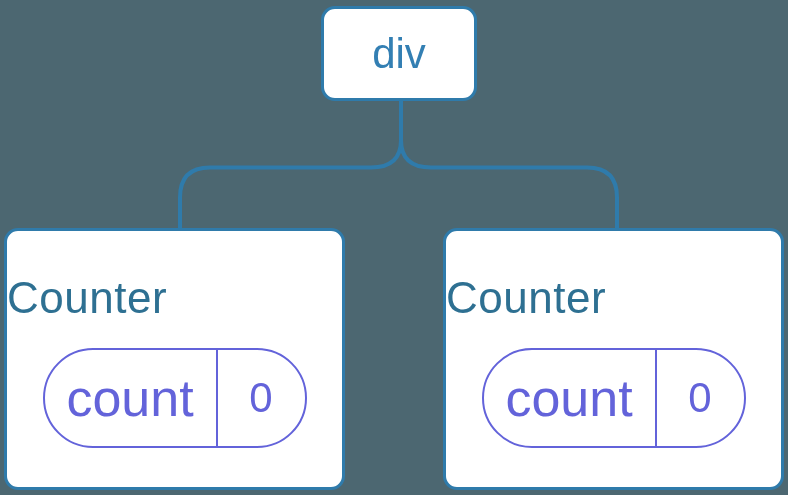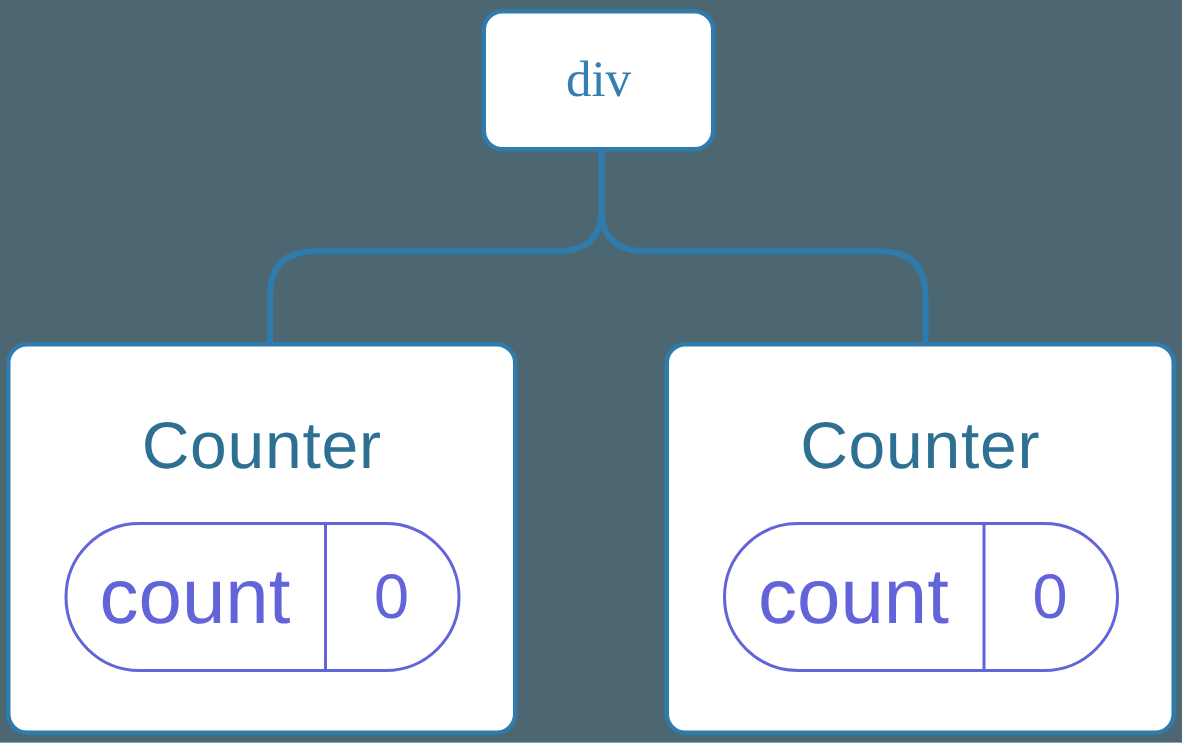--- a/index.html
+++ b/index.html
@@ -34,35 +34,33 @@
   .root-node {
     left: 321px;
     top: 6px;
     width: 156px;
     height: 95px;
     display: flex;
     align-items: center;
     justify-content: center;
   }
   .root-label {
-    font-size: 34px;
+    font-size: 42px;
     font-weight: 500;
     color: var(--root-label-color, #337FB3);
-    font-family: Liberation Serif, serif;
   }
   .child-node {
     top: 228px;
     width: 341px;
     height: 262px;
   }
   .child-left  { left: 4px; }
   .child-right { left: 443px; }
   .child-title {
     margin-top: 42px;
-    text-align: center;
     font-size: 44px;
     font-weight: 500;
     letter-spacing: 0.5px;
     color: var(--component-label-color, #2E7092);
   }
   .state-pill {
     position: absolute;
     left: 50%;
     transform: translateX(-50%);
     top: 117px;

